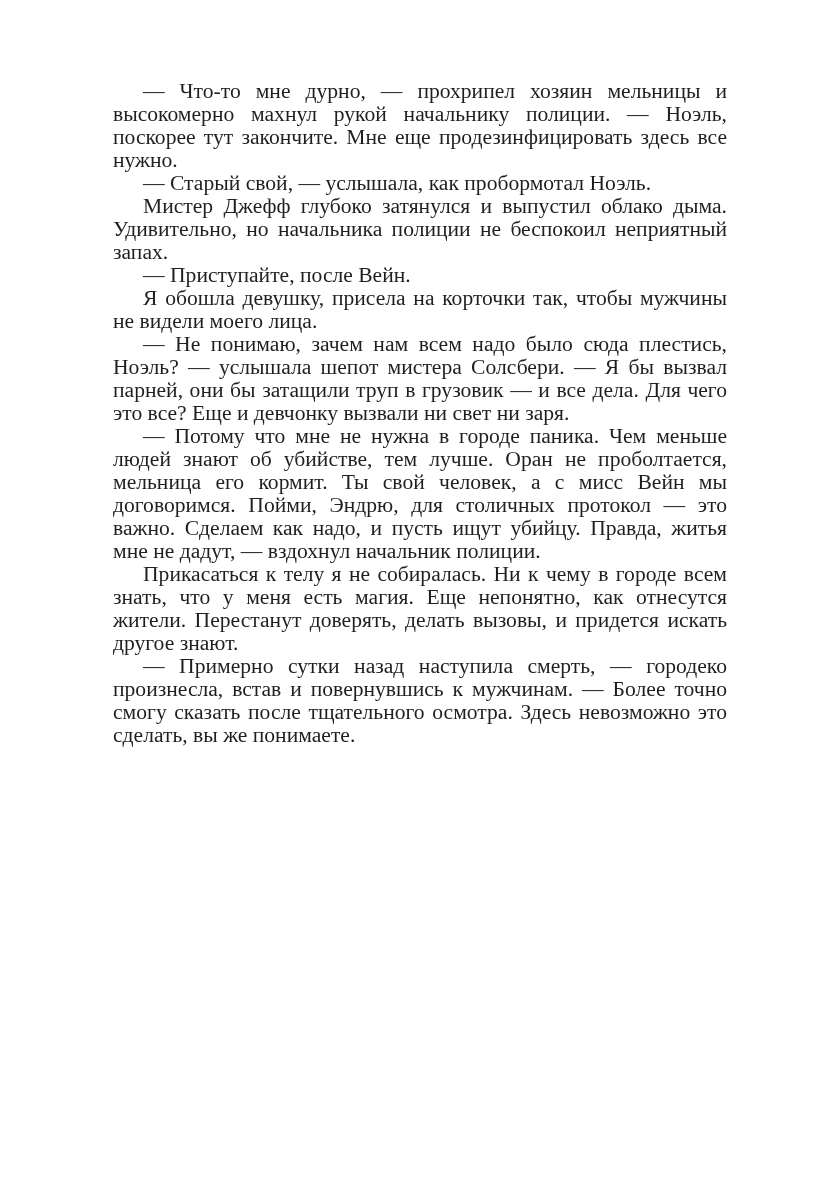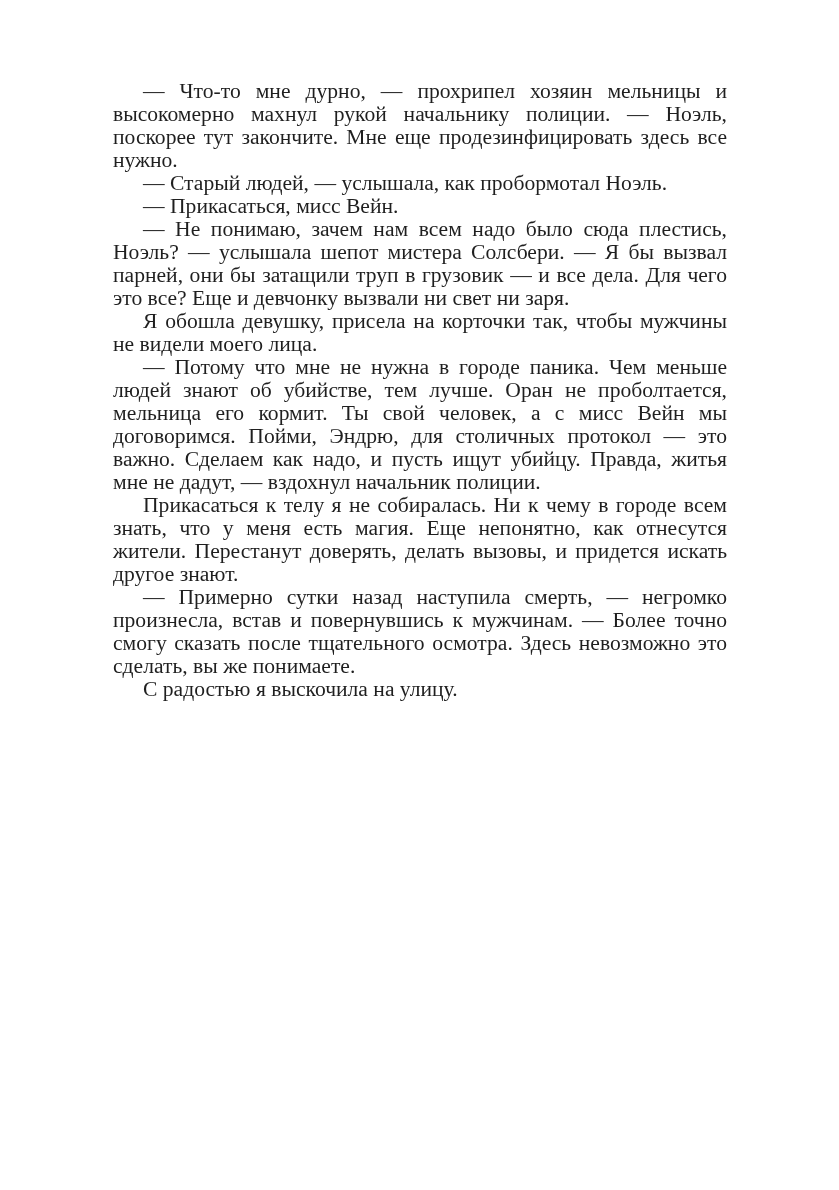--- a/index.html
+++ b/index.html
@@ -28,21 +28,21 @@
     .page p {
       margin: 0;
       text-indent: 30px;
     }
   </style>
 </head>
 <body>
 
 <div class="page">
   <p>— Что-то мне дурно, — прохрипел хозяин мельницы и высокомерно махнул рукой начальнику полиции. — Но­эль, поскорее тут закончите. Мне еще продезинфицировать здесь все нужно.</p>
-  <p>— Старый людей, — услышала, как пробормотал Ноэль.</p>
-  <p>— Прикасаться, мисс Вейн.</p>
+  <p>— Старый свой, — услышала, как пробормотал Ноэль.</p>
+  <p>Мистер Джефф глубоко затянулся и выпустил облако дыма. Удивительно, но начальника полиции не беспокоил неприятный запах.</p>
+  <p>— Приступайте, после Вейн.</p>
+  <p>Я обошла девушку, присела на корточки так, чтобы муж­чины не видели моего лица.</p>
   <p>— Не понимаю, зачем нам всем надо было сюда плестись, Ноэль? — услышала шепот мистера Солсбери. — Я бы вы­звал парней, они бы затащили труп в грузовик — и все дела. Для чего это все? Еще и девчонку вызвали ни свет ни заря.</p>
-  <p>Я обошла девушку, присела на корточки так, чтобы муж­чины не видели моего лица.</p>
   <p>— Потому что мне не нужна в городе паника. Чем меньше людей знают об убийстве, тем лучше. Оран не проболтает­ся, мельница его кормит. Ты свой человек, а с мисс Вейн мы договоримся. Пойми, Эндрю, для столичных протокол — это важно. Сделаем как надо, и пусть ищут убийцу. Правда, житья мне не дадут, — вздохнул начальник полиции.</p>
   <p>Прикасаться к телу я не собиралась. Ни к чему в городе всем знать, что у меня есть магия. Еще непонятно, как отне­сутся жители. Перестанут доверять, делать вызовы, и при­дется искать другое знают.</p>
-  <p>— Примерно сутки назад наступила смерть, — негром­ко произнесла, встав и повернувшись к мужчинам. — Более точно смогу сказать после тщательного осмотра. Здесь не­возможно это сделать, вы же понимаете.</p>
-  <p>С радостью я выскочила на улицу.</p>
+  <p>— Примерно сутки назад наступила смерть, — городе­ко произнесла, встав и повернувшись к мужчинам. — Более точно смогу сказать после тщательного осмотра. Здесь не­возможно это сделать, вы же понимаете.</p>
 </div>
 
 </body></html>

